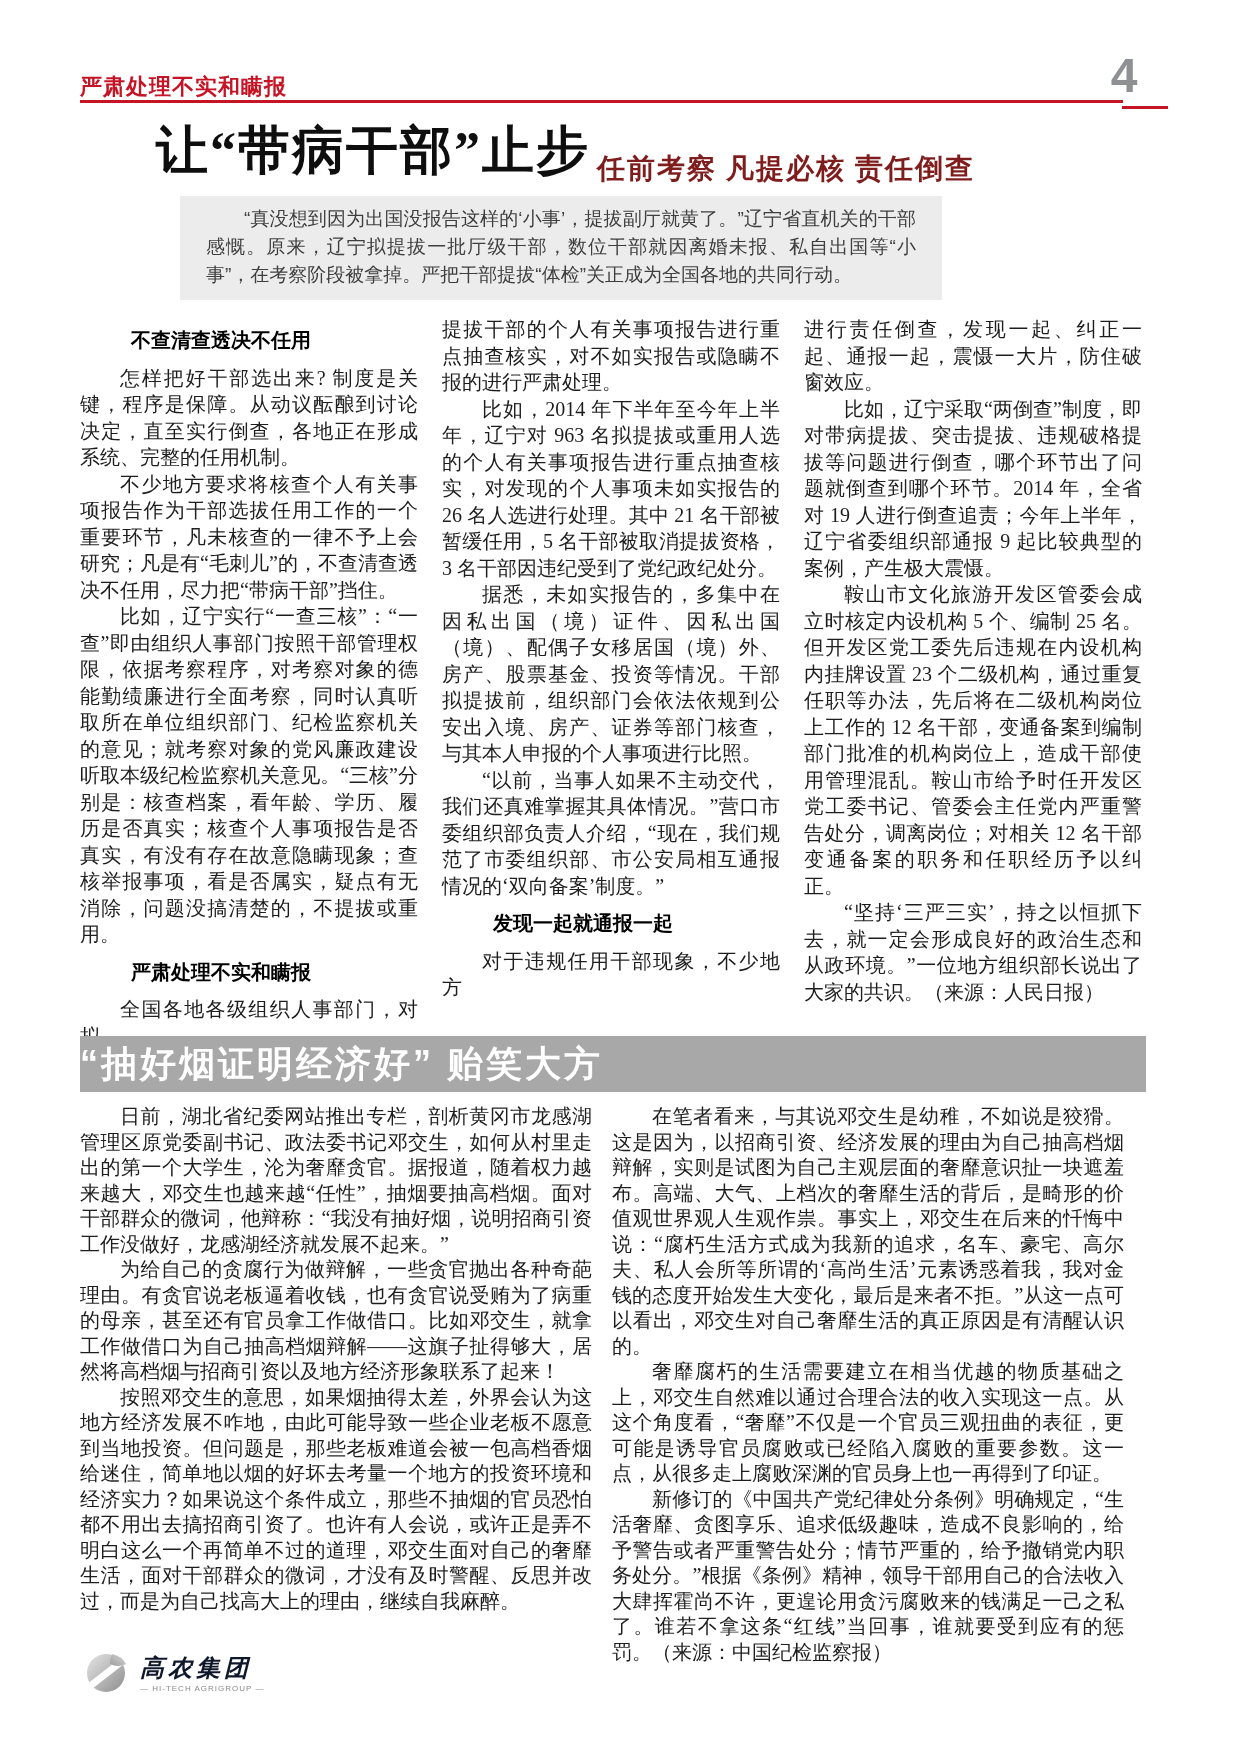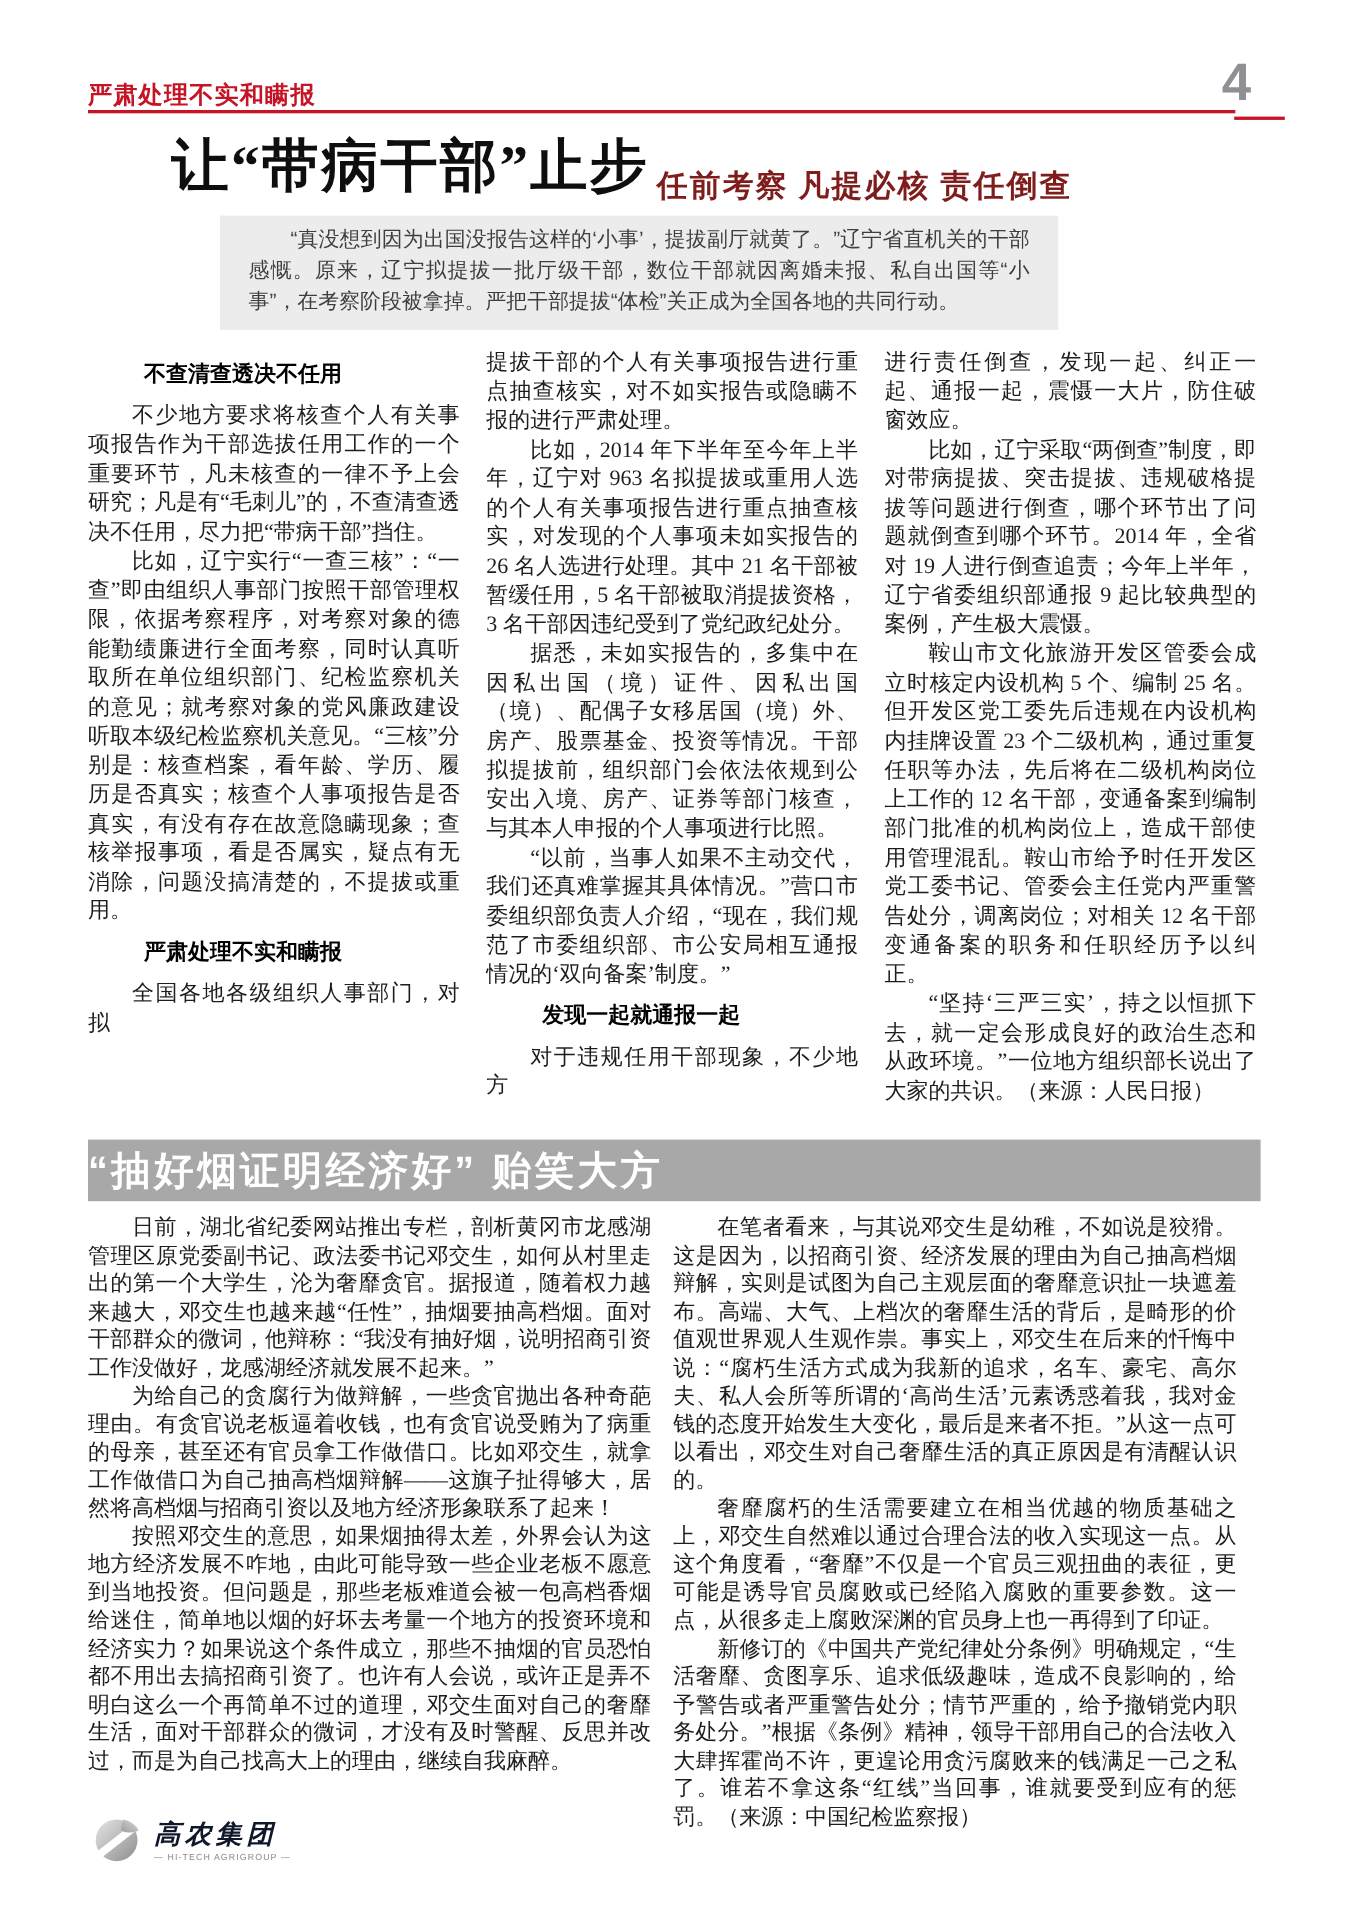--- a/index.html
+++ b/index.html
@@ -27,21 +27,21 @@
   .headline {
     position:absolute; left:156px; top:116px;
     font-size:52px; font-weight:bold; letter-spacing:2px; color:#0e0e0e;
     font-family:"Liberation Serif","DejaVu Serif",serif; white-space:nowrap;
   }
   .subheadline {
     position:absolute; left:597px; top:150px;
     font-size:28px; font-weight:bold; letter-spacing:2px; color:#7f1d1d; white-space:nowrap;
   }
   .intro-box {
-    position:absolute; left:200px; top:196px; width:762px; box-sizing:border-box;
+    position:absolute; left:180px; top:196px; width:762px; box-sizing:border-box;
     background:#ececec; padding:9px 26px 11px 26px;
     font-family:"Liberation Sans","DejaVu Sans",sans-serif;
     font-size:19px; line-height:28px; color:#3e3e3e;
   }
   .intro-box p { margin:0; text-indent:2em; text-align:justify; }
 
   
   .a1-cols {
     position:absolute; left:80px; top:316px; width:1062px;
     display:flex; gap:24px;
@@ -99,20 +99,21 @@
 
   <div class="headline">让“带病干部”止步</div>
   <div class="subheadline">任前考察 凡提必核 责任倒查</div>
   <div class="intro-box">
     <p>“真没想到因为出国没报告这样的‘小事’，提拔副厅就黄了。”辽宁省直机关的干部感慨。原来，辽宁拟提拔一批厅级干部，数位干部就因离婚未报、私自出国等“小事”，在考察阶段被拿掉。严把干部提拔“体检”关正成为全国各地的共同行动。</p>
   </div>
 
   <div class="a1-cols">
     <div class="a1-col">
       <p class="subhead">不查清查透决不任用</p>
+      <p>怎样把好干部选出来? 制度是关键，程序是保障。从动议酝酿到讨论决定，直至实行倒查，各地正在形成系统、完整的任用机制。</p>
       <p>不少地方要求将核查个人有关事项报告作为干部选拔任用工作的一个重要环节，凡未核查的一律不予上会研究；凡是有“毛刺儿”的，不查清查透决不任用，尽力把“带病干部”挡住。</p>
       <p>比如，辽宁实行“一查三核”：“一查”即由组织人事部门按照干部管理权限，依据考察程序，对考察对象的德能勤绩廉进行全面考察，同时认真听取所在单位组织部门、纪检监察机关的意见；就考察对象的党风廉政建设听取本级纪检监察机关意见。“三核”分别是：核查档案，看年龄、学历、履历是否真实；核查个人事项报告是否真实，有没有存在故意隐瞒现象；查核举报事项，看是否属实，疑点有无消除，问题没搞清楚的，不提拔或重用。</p>
       <p class="subhead">严肃处理不实和瞒报</p>
       <p>全国各地各级组织人事部门，对拟</p>
     </div>
     <div class="a1-col">
       <p class="cont">提拔干部的个人有关事项报告进行重点抽查核实，对不如实报告或隐瞒不报的进行严肃处理。</p>
       <p>比如，2014 年下半年至今年上半年，辽宁对 963 名拟提拔或重用人选的个人有关事项报告进行重点抽查核实，对发现的个人事项未如实报告的 26 名人选进行处理。其中 21 名干部被暂缓任用，5 名干部被取消提拔资格，3 名干部因违纪受到了党纪政纪处分。</p>
       <p>据悉，未如实报告的，多集中在因私出国（境）证件、因私出国（境）、配偶子女移居国（境）外、房产、股票基金、投资等情况。干部拟提拔前，组织部门会依法依规到公安出入境、房产、证券等部门核查，与其本人申报的个人事项进行比照。</p>
       <p>“以前，当事人如果不主动交代，我们还真难掌握其具体情况。”营口市委组织部负责人介绍，“现在，我们规范了市委组织部、市公安局相互通报情况的‘双向备案’制度。”</p>

